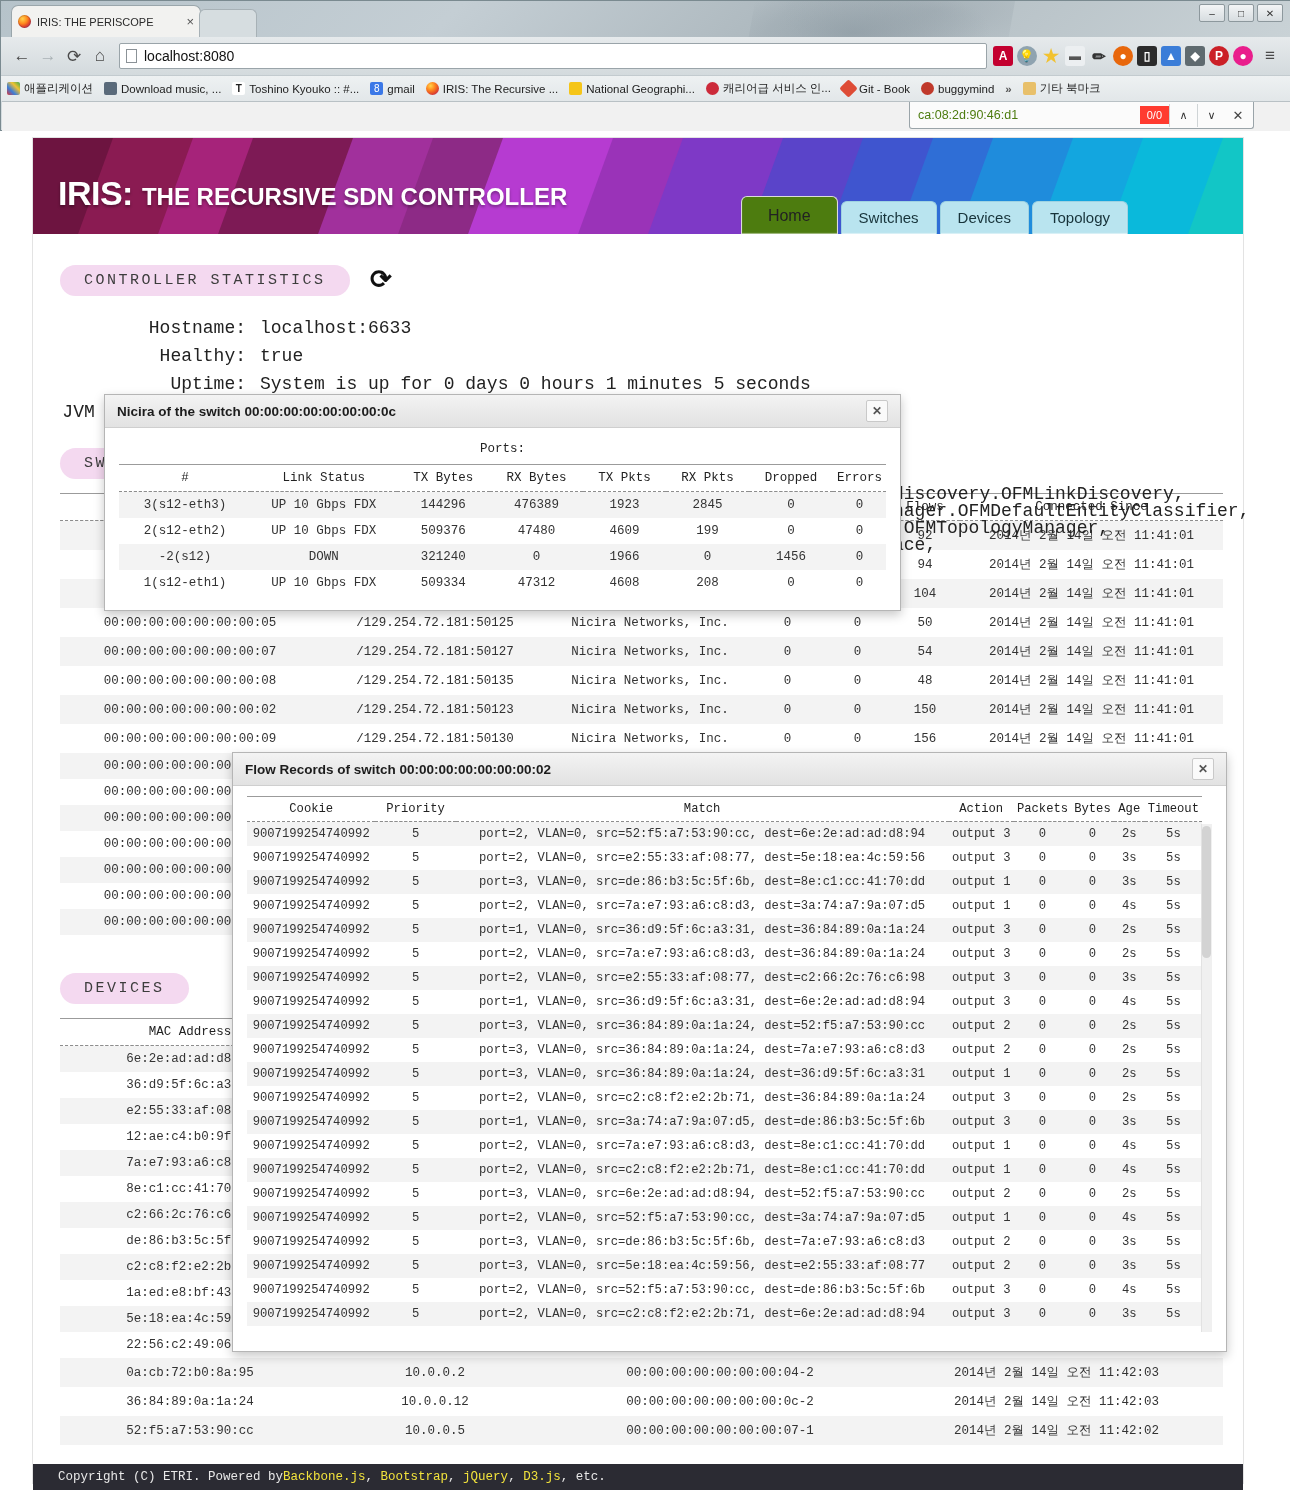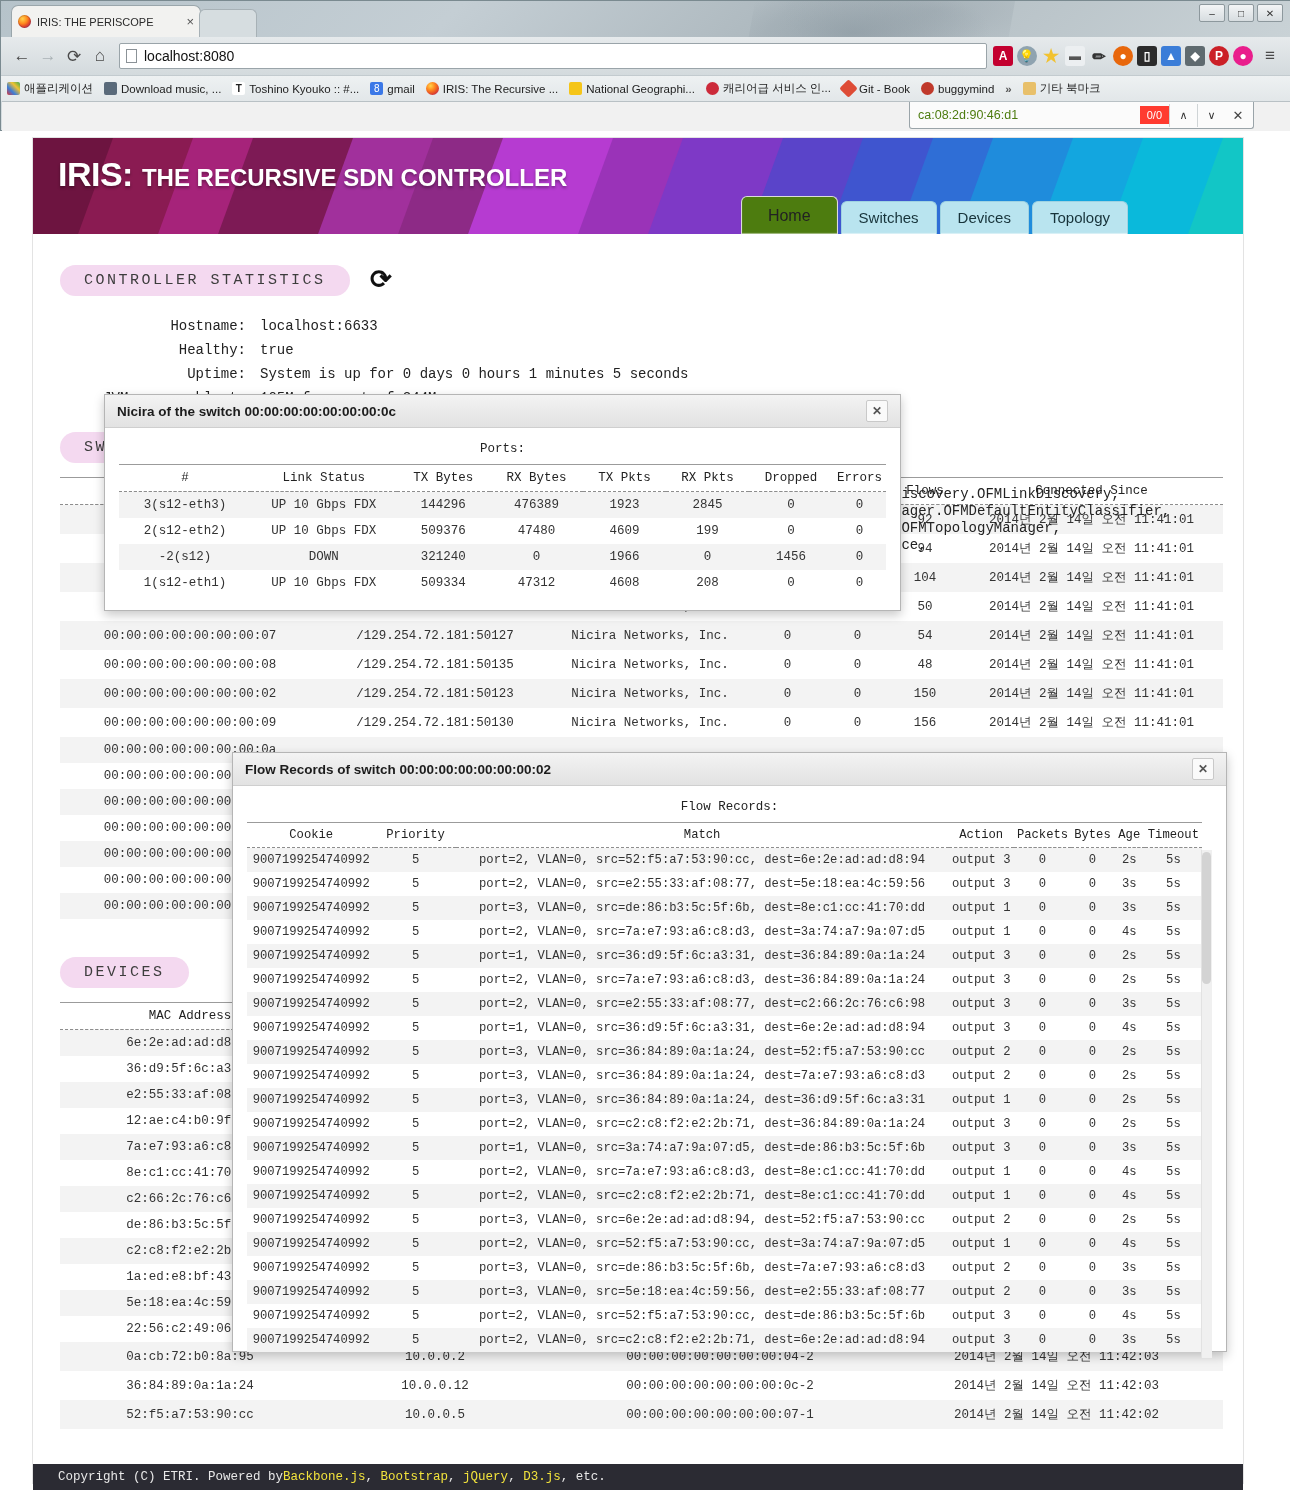--- a/index.html
+++ b/index.html
@@ -105,41 +105,41 @@
     position:absolute; left:33px; top:138px; width:1210px; height:1345px;
     background:#fff; box-shadow:0 0 0 1px #e3e3e3;
   }
   #banner {
     position:relative; height:96px; overflow:hidden;
     background:#5b1840;
   }
   #banner .stripes { position:absolute; inset:0; }
   #banner .s { position:absolute; top:-30px; height:170px; transform:skewX(-20deg); }
   #banner h1 {
-    position:absolute; left:25px; top:17px; margin:0; color:#fff;
+    position:absolute; left:25px; top:36px; margin:0; color:#fff;
     font-weight:bold; font-size:34px; letter-spacing:-0.5px; z-index:3;
     text-shadow:0 2px 3px rgba(0,0,0,.35);
   }
   #banner h1 .sub { font-size:24px; letter-spacing:0px; }
   #tabs { position:absolute; right:115px; bottom:0; display:flex; align-items:flex-end; z-index:4; gap:3px;}
   .ptab {
     background:#b9e4ef; color:#17333a; font-size:15px; padding:7px 17px 8px;
     border-radius:6px 6px 0 0; border:1px solid #9fd3e2; border-bottom:none;
     box-shadow:0 -1px 1px rgba(255,255,255,.5) inset;
   }
   .ptab.active { background:#4d7c0f; color:#222; padding:10px 26px 9px; border-color:#dcdcdc; font-size:16px; }
 
   .section-badge {
     display:inline-block; background:#f4d9f0; color:#3d3d3d;
     font-family:"Liberation Mono", monospace; font-size:15px; letter-spacing:2.5px;
     padding:7px 24px; border-radius:16px;
   }
   .refresh-ico { font-size:26px; font-weight:bold; color:#111; margin-left:16px; vertical-align:-4px; }
 
-  .mono { font-family:"Liberation Mono", monospace; font-size:14px; color:#222; }
+  .mono { font-family:"Liberation Mono", monospace; font-size:18px; color:#222; }
 
   #stats { position:relative; padding:30px 0 0 27px; }
   #statTable { margin-top:18px; border-collapse:collapse; }
   #statTable td { padding:4px 0; vertical-align:top; }
   #statTable td.k { text-align:right; width:200px; padding-right:14px; white-space:nowrap; }
 
   .tbl { width:100%; border-collapse:collapse; }
   .tbl th {
     font-family:"Liberation Mono", monospace; font-weight:normal; font-size:12.5px;
     color:#222; padding:6px 4px; border-top:1px solid #9b9b9b;
@@ -705,21 +705,20 @@
     </table>
   </div>
 </div>
 
 <div class="modal" id="flowModal">
   <div class="modal-head">
     <div class="mtitle">Flow Records of switch 00:00:00:00:00:00:00:02</div>
     <div class="mclose">✕</div>
   </div>
   <div class="modal-body" style="padding-bottom:0">
-    <div class="modal-caption">Flow Records:</div>
     <div id="flowScroll">
       <table class="tbl" id="flowTable" style="width:955px">
         <thead>
             <tr>
           <th style="width:130px">Cookie</th>
           <th style="width:85px">Priority</th>
           <th style="width:505px">Match</th>
           <th style="width:70px">Action</th>
           <th style="width:52px">Packets</th>
           <th style="width:42px">Bytes</th>

